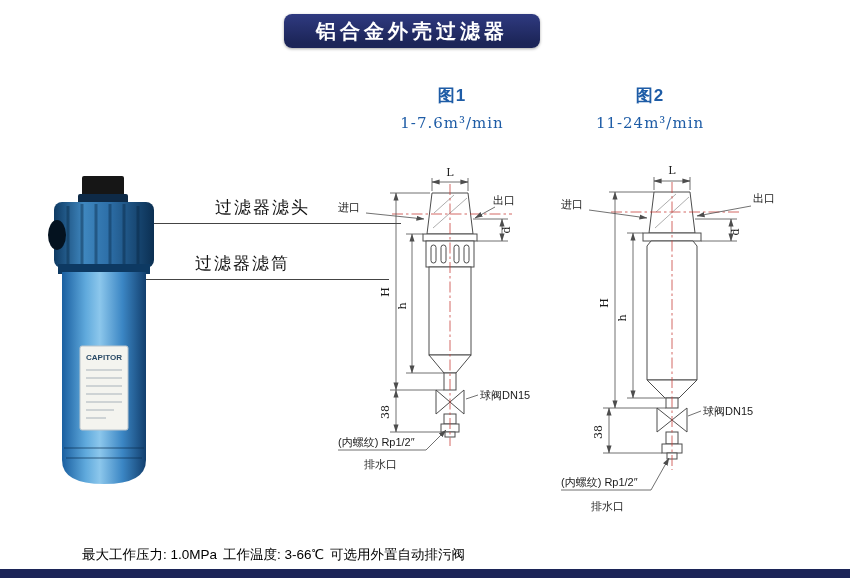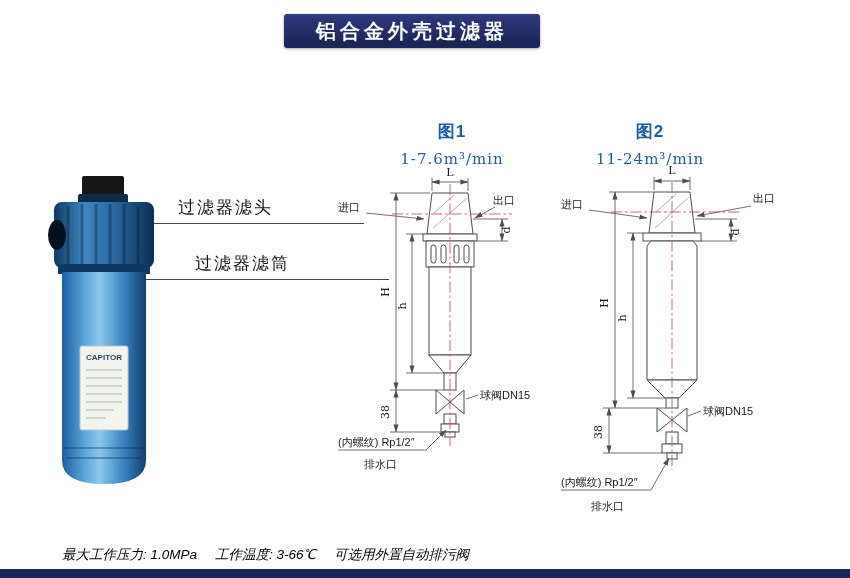--- a/index.html
+++ b/index.html
@@ -1,29 +1,29 @@
 <!DOCTYPE html>
 <html><head>
 <meta charset="utf-8">
 <style>
   html,body{margin:0;padding:0;background:#fff;}
   .page{position:relative;width:850px;height:578px;background:#ffffff;overflow:hidden;
         font-family:"Liberation Sans",sans-serif;}
   .banner{position:absolute;left:284px;top:14px;width:256px;height:34px;
           background:linear-gradient(180deg,#2f3a80 0%,#1c2558 85%);
           color:#fff;display:flex;align-items:center;justify-content:center;
-          font-size:20px;font-weight:700;letter-spacing:4px;border-radius:3px;
+          font-size:20px;font-weight:700;letter-spacing:4px;border-radius:8px;
           box-shadow:0 1px 3px rgba(0,0,0,.35);}
-  .fig-head{position:absolute;width:164px;text-align:center;color:#1e5ca6;margin-top:36px;}
+  .fig-head{position:absolute;width:164px;text-align:center;color:#1e5ca6;}
   .fig-title{font-size:17px;font-weight:600;letter-spacing:1px;}
   .fig-flow{font-size:15px;margin-top:7px;letter-spacing:1px;font-family:"DejaVu Serif",serif;text-align:center;}
   .callout{position:absolute;font-size:17px;color:#111;border-bottom:1.5px solid #444;
            padding-bottom:4px;letter-spacing:2px;}
-  .footer{position:absolute;left:62px;top:546px;font-size:13.5px;color:#000;
-          display:flex;gap:18px;white-space:nowrap;font-style:italic;}
+  .footer{position:absolute;left:82px;top:546px;font-size:13.5px;color:#000;
+          display:flex;gap:6px;white-space:nowrap;}
   .bottom-bar{position:absolute;left:0;top:569px;width:850px;height:9px;background:#1c2558;}
   .abs-svg{position:absolute;}
   
   .ol{fill:#ffffff;stroke:#4d4d4d;stroke-width:1;}
   .dim{stroke:#4d4d4d;stroke-width:0.8;fill:none;}
   .cl{stroke:#c8413d;stroke-width:0.8;stroke-dasharray:11 3 2.5 3;fill:none;}
   .hatch{stroke:#8a8a8a;stroke-width:0.7;}
   .lbl{font-size:11px;fill:#1a1a1a;}
   .dimtxt{font-size:11px;fill:#1a1a1a;font-family:"DejaVu Serif",serif;}
 </style>
@@ -82,21 +82,21 @@
           <line x1="40" y1="202" x2="76" y2="202"></line>
         <line x1="40" y1="210" x2="76" y2="210"></line>
           <line x1="40" y1="218" x2="76" y2="218"></line>
         <line x1="40" y1="226" x2="76" y2="226"></line>
           <line x1="40" y1="234" x2="68" y2="234"></line>
         <line x1="40" y1="242" x2="60" y2="242"></line>
       </g>
     </g>
   </svg>
 
-  <div class="callout" style="left:154px;top:196px;width:186px;padding-left:24px">
+  <div class="callout" style="left:154px;top:196px;width:186px;padding-left:61px">
     <span>过滤器滤头</span>
   </div>
   <div class="callout" style="left:146px;top:252px;width:194px;padding-left:49px">
     <span>过滤器滤筒</span>
   </div>
 
   <div class="fig-head" style="left:370px;top:84px">
     <div class="fig-title">图1</div>
     <div class="fig-flow">1-7.6m³/min</div>
   </div>

